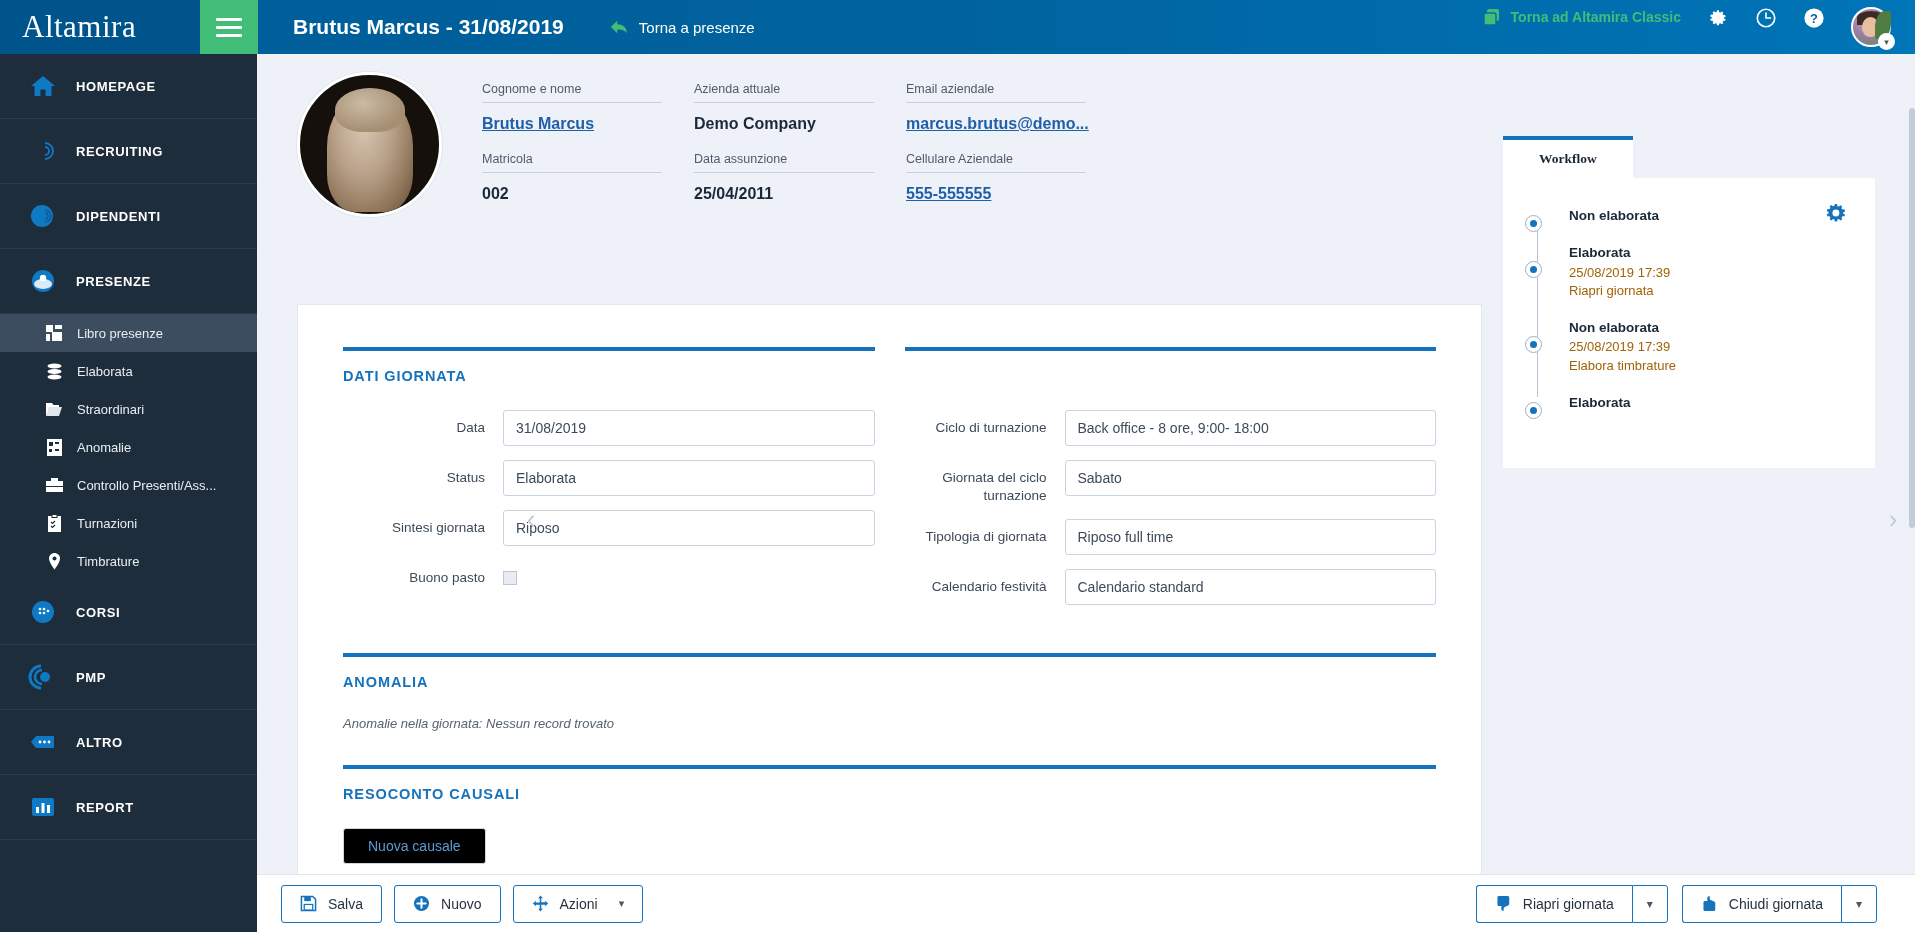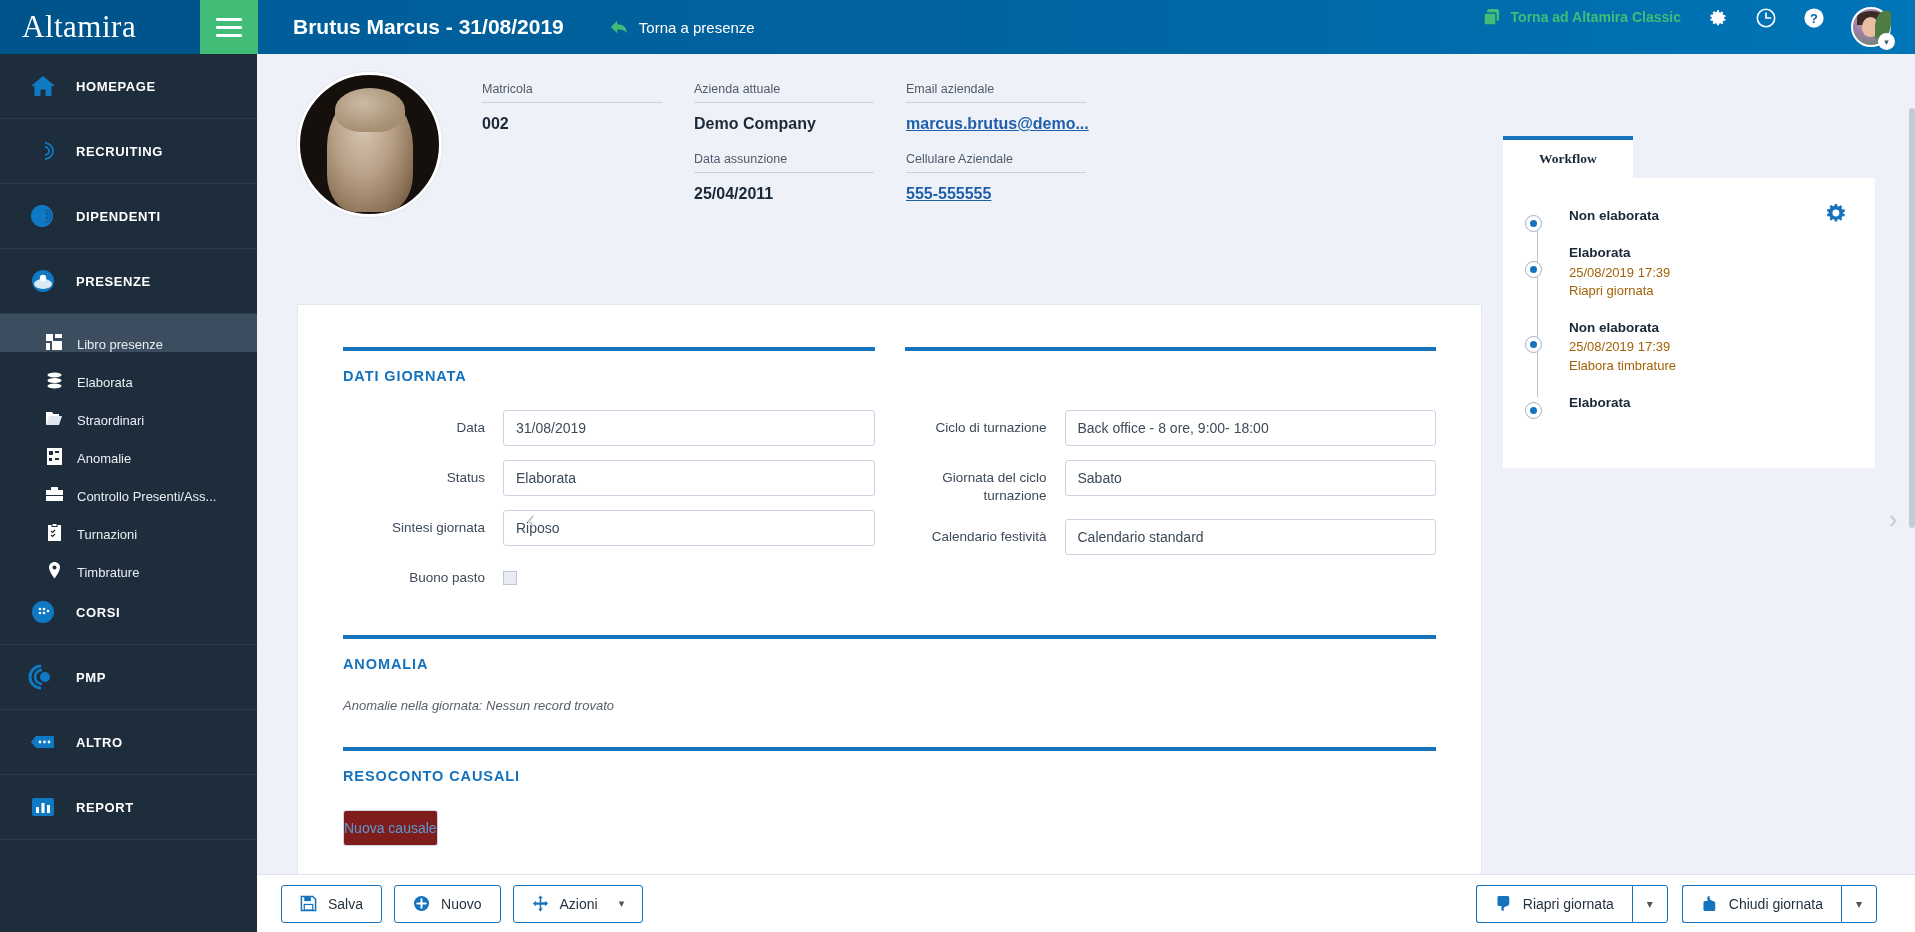--- a/index.html
+++ b/index.html
@@ -88,21 +88,21 @@
     padding-left: 28px; gap: 18px;
     border-bottom: 1px solid #2a3b4b; cursor: pointer;
   }
   .nav-group .glabel {
     color: #fff; font-size: 13px; font-weight: bold; letter-spacing: .6px;
   }
   .gicon { width: 30px; height: 30px; flex: 0 0 30px; position: relative; }
 
   .subnav { background: #1e2d3b; }
   .subitem {
-    height: 38px; display: flex; align-items: flex-end;
+    height: 38px; display: flex; align-items: center;
     padding-left: 45px; gap: 13px; cursor: pointer;
   }
   .subitem.active { background: #3b4d5e; }
   .subitem .slabel { color: #e9eef2; font-size: 13px; }
   .sicon { width: 19px; height: 19px; flex: 0 0 19px; position: relative; }
 
   
   .main {
     position: absolute; top: 54px; left: 257px; right: 0; bottom: 58px;
     background: #eef1f8; overflow: hidden;
@@ -172,22 +172,22 @@
     width: 14px; height: 14px; border: 1px solid #bcc6d4;
     background: #e9ecf2; margin-top: 11px; cursor: pointer;
   }
 
   .anomalia-text {
     font-size: 13px; color: #57616f; font-style: italic; padding-bottom: 34px;
   }
 
   .btn-outline {
     display: inline-flex; align-items: center; justify-content: center;
-    height: 36px; padding: 0 0; border: 1px solid #cdd6e3;
-    border-radius: 3px; background: #7f1d1d;
+    height: 36px; padding: 0 24px; border: 1px solid #cdd6e3;
+    border-radius: 3px; background: #000000;
     color: #5a9bd4; font-size: 14px; cursor: pointer;
   }
 
   
   .wf {
     position: absolute; right: 40px; top: 82px; width: 372px;
   }
   .wf-tabbar { display: flex; }
   .wf-tab {
     background: #fff; border-top: 4px solid #1572bd;
@@ -481,20 +481,24 @@
 
   <div class="main">
 
     <div class="profile">
       <div class="photo">
         <div class="bust"></div>
       </div>
       <div class="fields">
         <div class="fcol">
           <div class="f-block">
+            <span class="f-label">Cognome e nome</span>
+            <span class="f-value link">Brutus Marcus</span>
+          </div>
+          <div class="f-block">
             <span class="f-label">Matricola</span>
             <span class="f-value">002</span>
           </div>
         </div>
         <div class="fcol">
           <div class="f-block">
             <span class="f-label">Azienda attuale</span>
             <span class="f-value">Demo Company</span>
           </div>
           <div class="f-block">
@@ -549,20 +553,24 @@
             </div>
           </div>
           <div class="col">
             <div class="frow">
               <div class="rlabel">Ciclo di turnazione</div>
               <div class="rfield">Back office - 8 ore, 9:00- 18:00</div>
             </div>
             <div class="frow">
               <div class="rlabel">Giornata del ciclo turnazione</div>
               <div class="rfield">Sabato</div>
+            </div>
+            <div class="frow">
+              <div class="rlabel">Tipologia di giornata</div>
+              <div class="rfield">Riposo full time</div>
             </div>
             <div class="frow">
               <div class="rlabel">Calendario festività</div>
               <div class="rfield">Calendario standard</div>
             </div>
           </div>
         </div>
 
         
         <div class="sect-rule" style="margin-top:34px"></div>

